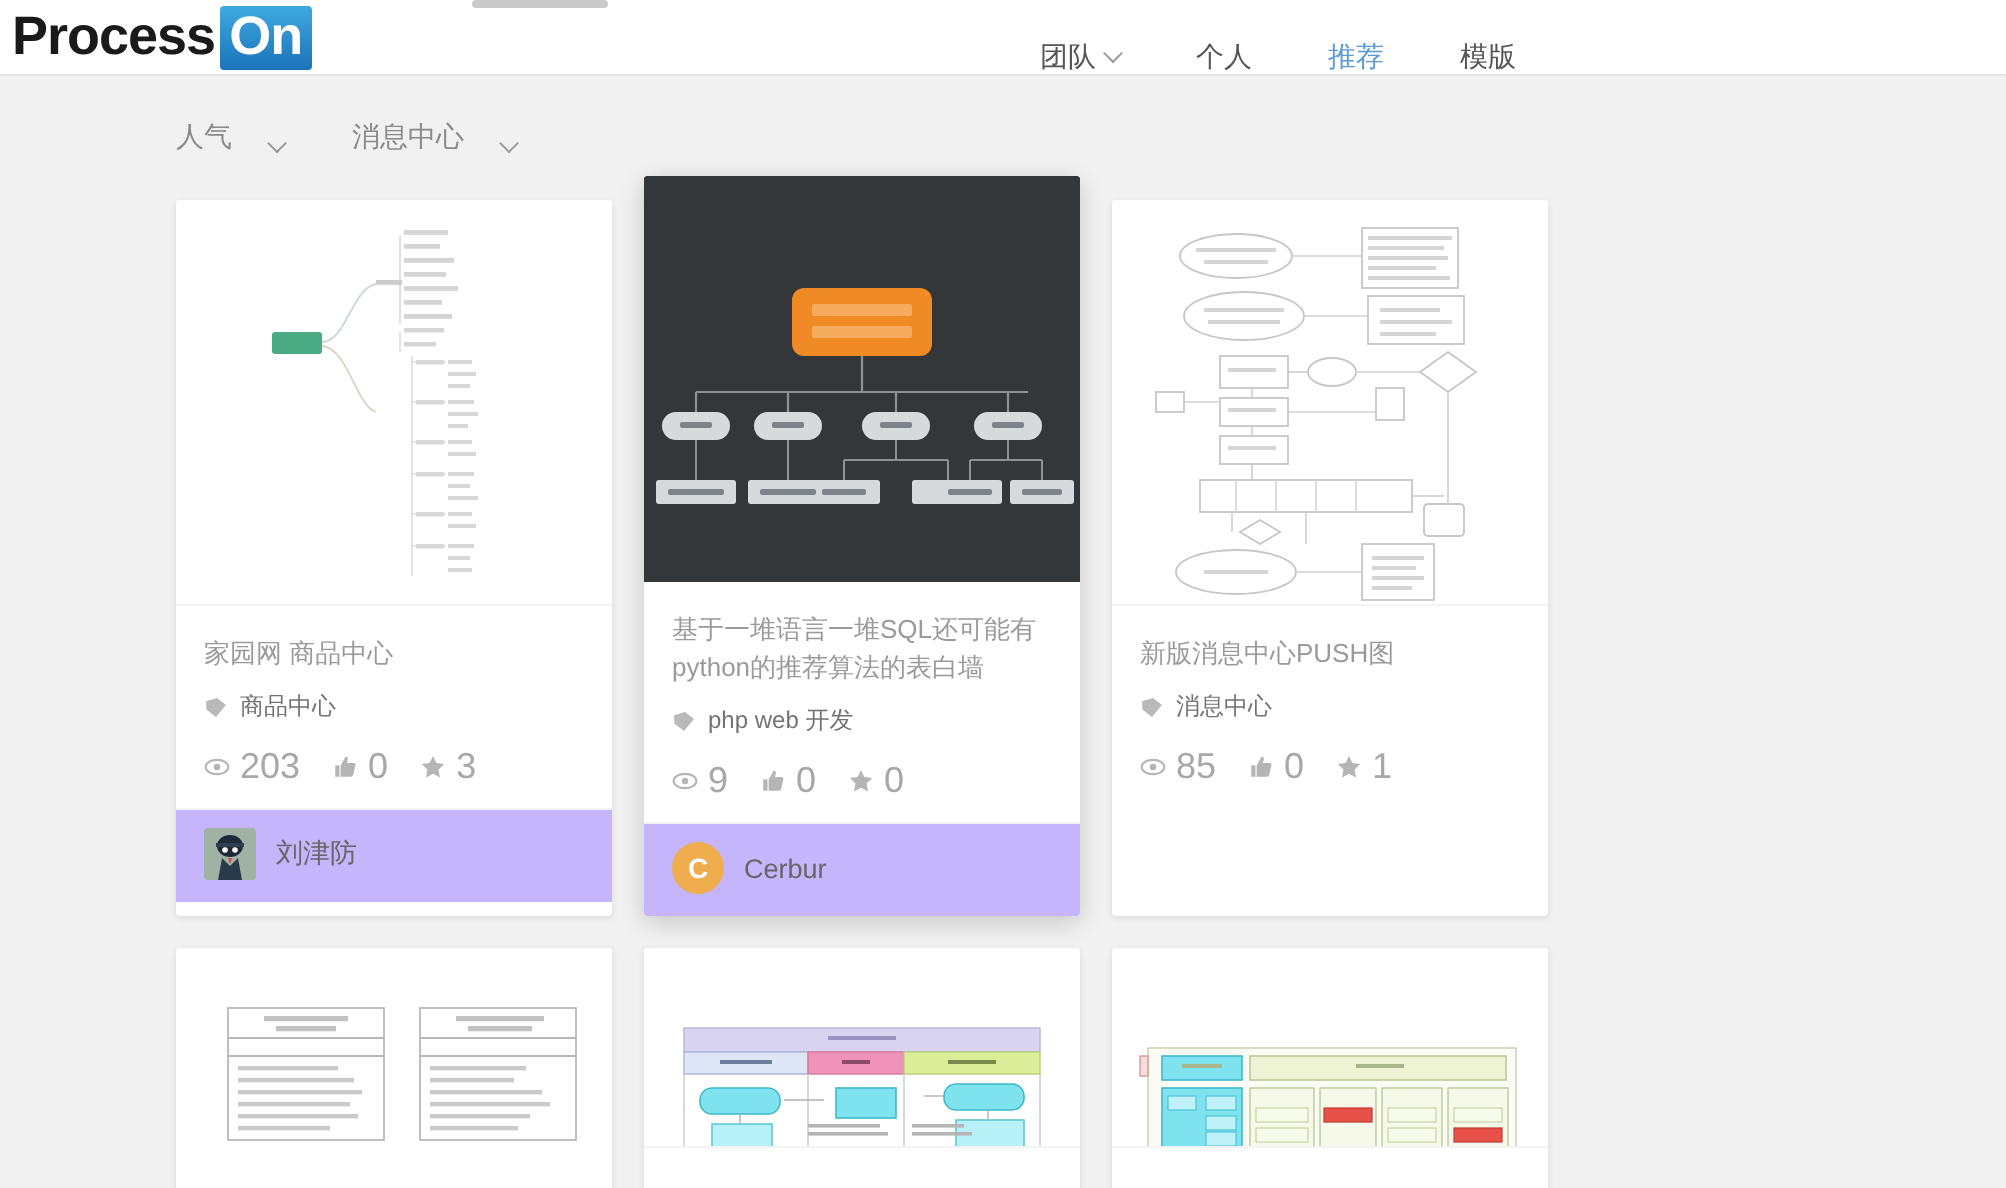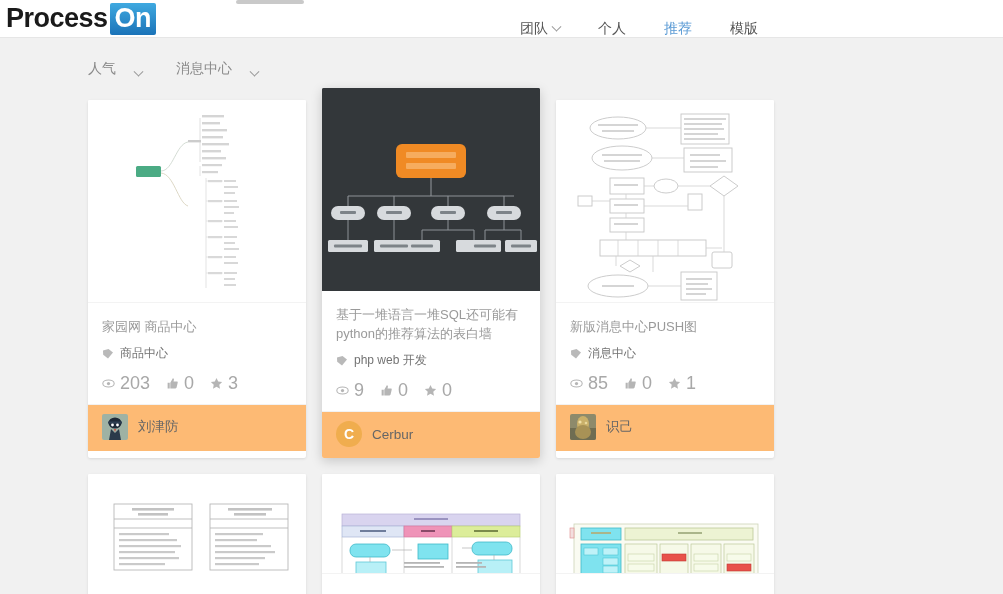--- a/index.html
+++ b/index.html
@@ -153,21 +153,21 @@
     font-size: 18px;
     color: #a8a8a8;
   }
   .stat { display: flex; align-items: center; gap: 5px; }
   .card-footer {
     display: flex;
     align-items: center;
     gap: 10px;
     padding: 9px 14px 11px 14px;
     border-top: 1px solid #f2f2f2;
-    background: #fdba74;
+    background: #c4b5fd;
   }
   .avatar {
     width: 26px; height: 26px;
     border-radius: 2px;
     overflow: hidden;
     flex: 0 0 26px;
     display: flex; align-items: center; justify-content: center;
     font-size: 14px; color: #fff; font-weight: bold;
   }
   .avatar.circle { border-radius: 50%; }
@@ -502,33 +502,20 @@
           <span>0</span>
         </span>
         <span class="stat">
           <svg width="13" height="13" viewBox="0 0 16 16">
             <path d="M8 1.2 L10.1 5.6 L14.9 6.2 L11.4 9.6 L12.3 14.4 L8 12.1 L3.7 14.4 L4.6 9.6 L1.1 6.2 L5.9 5.6 Z" fill="#b5b5b5"></path>
           </svg>
           <span>1</span>
         </span>
       </div>
     </div>
-    <div class="card-footer">
-      <div class="avatar">
-        <svg width="26" height="26" viewBox="0 0 26 26">
-          <rect width="26" height="26" fill="#8d8a6b"></rect>
-          <rect y="14" width="26" height="12" fill="#6f6d52"></rect>
-          <ellipse cx="13" cy="10" rx="6" ry="8" fill="#c9b06a"></ellipse>
-          <ellipse cx="13" cy="18" rx="8" ry="7" fill="#a89256"></ellipse>
-          <circle cx="10" cy="8" r="1.6" fill="#f0e0a8"></circle>
-          <circle cx="16" cy="9" r="1.3" fill="#e8d79c"></circle>
-        </svg>
-      </div>
-      <span class="author-name">识己</span>
-    </div>
   </div>
 
   <div class="card">
     <div class="thumb">
       <svg class="thumb-inner" viewBox="0 0 218 203">
         <rect width="218" height="203" fill="#fff"></rect>
         <g stroke="#b8b8b8" fill="none" stroke-width="0.9">
           <rect x="26" y="30" width="78" height="66"></rect>
           <line x1="26" y1="45" x2="104" y2="45"></line>
           <line x1="26" y1="54" x2="104" y2="54"></line>

